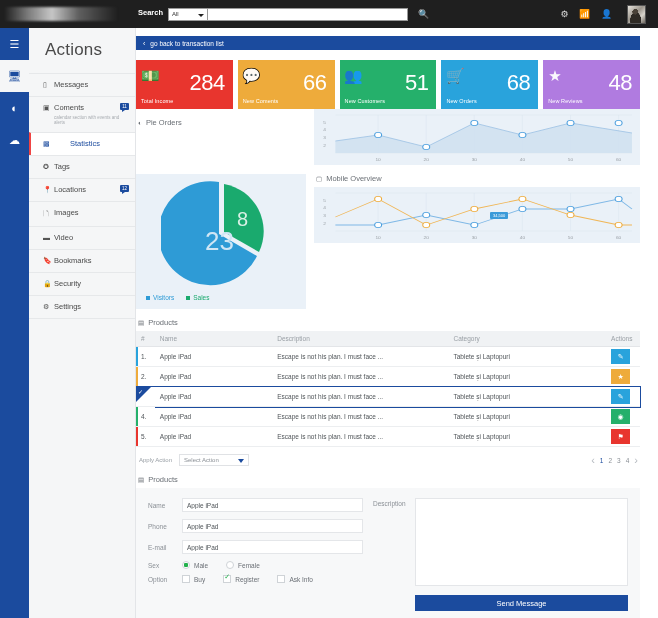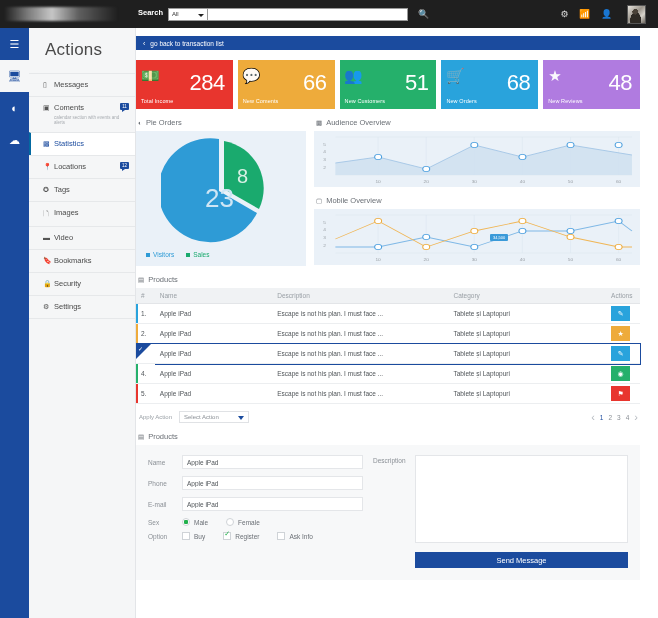--- a/index.html
+++ b/index.html
@@ -82,21 +82,21 @@
     display: flex; align-items: flex-start; padding: 6px 6px 6px 14px;
     border-top: 1px solid #e6e8ea; position: relative; cursor: pointer;
     min-height: 22px;
   }
   .nav-item .nico {
     width: 11px; font-size: 7px; color: #555; flex: none;
     text-align: left; padding-top: 1px;
   }
   .nav-label { font-size: 7.5px; color: #4a4a4a; line-height: 10px; }
   .nav-sub { font-size: 4.5px; color: #a8acb1; line-height: 5.5px; margin-top: 1.5px; }
-  .nav-item.active { background: #fff; border-left: 2px solid #0369a1; padding-left: 12px; }
+  .nav-item.active { background: #fff; border-left: 2px solid #ef4444; padding-left: 12px; gap: 16px; }
   .nav-item.active .nav-label, .nav-item.active .nico { color: #1b4b9e; }
   .badge {
     position: absolute; right: 6px; top: 6px; background: #1b4b9e;
     color: #fff; font-size: 4.5px; line-height: 7px; padding: 0 2px;
     min-width: 9px; text-align: center; border-radius: 1px;
   }
   .badge::after {
     content: ""; position: absolute; left: 2px; bottom: -2px;
     border-left: 3px solid #1b4b9e; border-bottom: 2px solid transparent;
   }
@@ -128,21 +128,21 @@
 
   
   .sec-head {
     font-size: 7.5px; color: #6a6f75; padding: 9px 0 4px 2px;
     display: flex; align-items: center; gap: 4px;
   }
   .sec-head .shico { font-size: 6.5px; color: #6a6f75; }
 
   .chartrow { display: flex; gap: 8px; padding-right: 18px; }
   .pie-panel { width: 170px; }
-  .panel-box { background: #eaf1f8; }
+  .panel-box { background: #eaf1f8; margin-top: 43px; }
   .right-charts { flex: 1; }
 
   .pie-wrap { height: 135px; display: flex; flex-direction: column; }
   .pie-area { flex: 1; display: flex; align-items: center; justify-content: center; }
   .legend { display: flex; gap: 12px; padding: 0 0 8px 10px; }
   .legend-item { display: flex; align-items: center; gap: 3px; font-size: 6.5px; }
   .lg-sw { width: 4px; height: 4px; }
   .lg-visitors { color: #2e9bd6; }
   .lg-sales { color: #1aaa6e; }
 
@@ -292,32 +292,32 @@
 
   <div class="nav-item active">
     <span class="nico">▩</span>
     <div>
         <div class="nav-label">Statistics</div>
       </div>
   </div>
 
 
   <div class="nav-item">
+    <span class="nico">✪</span>
+    <div>
+        <div class="nav-label">Tags</div>
+      </div>
+  </div>
+
+  <div class="nav-item">
     <span class="nico">📍</span>
     <div>
         <div class="nav-label">Locations</div>
       </div>
     <span class="badge">12</span>
-  </div>
-
-  <div class="nav-item">
-    <span class="nico">✪</span>
-    <div>
-        <div class="nav-label">Tags</div>
-      </div>
   </div>
 
   <div class="nav-item">
     <span class="nico">🗋</span>
     <div>
         <div class="nav-label">Images</div>
       </div>
   </div>
 
   <div class="nav-item">
@@ -407,24 +407,20 @@
           </div>
           <div class="legend-item lg-sales">
             <span class="lg-sw" style="background:#1aaa6e"></span>
             <span>Sales</span>
           </div>
         </div>
       </div>
     </div>
 
     <div class="right-charts">
-      <div class="sec-head">
-        <span class="shico">▩</span>
-        <span>Audience Overview</span>
-      </div>
       <div class="linebox">
         <svg width="100%" height="56" viewBox="0 0 244 56" preserveAspectRatio="none">
           <g stroke="#dbe6f0" stroke-width=".4">
             <line x1="16" y1="6" x2="238" y2="6"></line>
               <line x1="16" y1="44" x2="238" y2="44"></line>
             <line x1="48" y1="6" x2="48" y2="44"></line>
               <line x1="84" y1="6" x2="84" y2="44"></line>
             <line x1="120" y1="6" x2="120" y2="44"></line>
               <line x1="156" y1="6" x2="156" y2="44"></line>
             <line x1="192" y1="6" x2="192" y2="44"></line>

